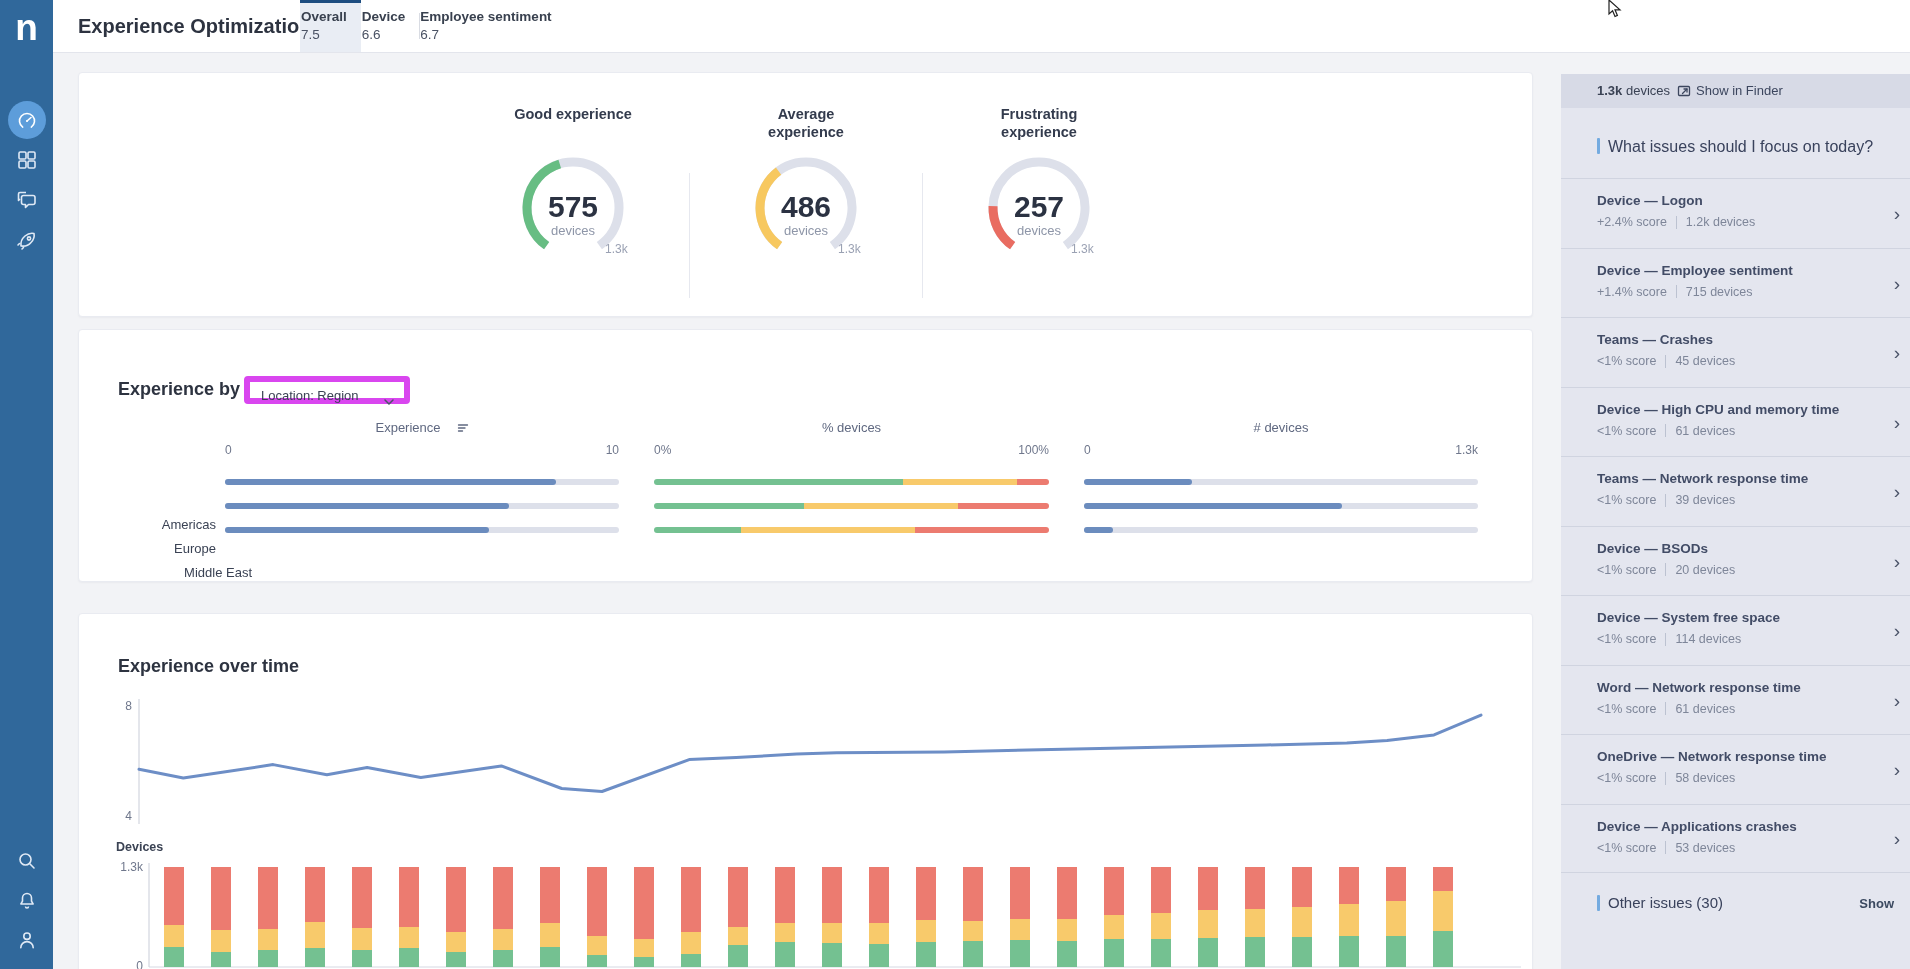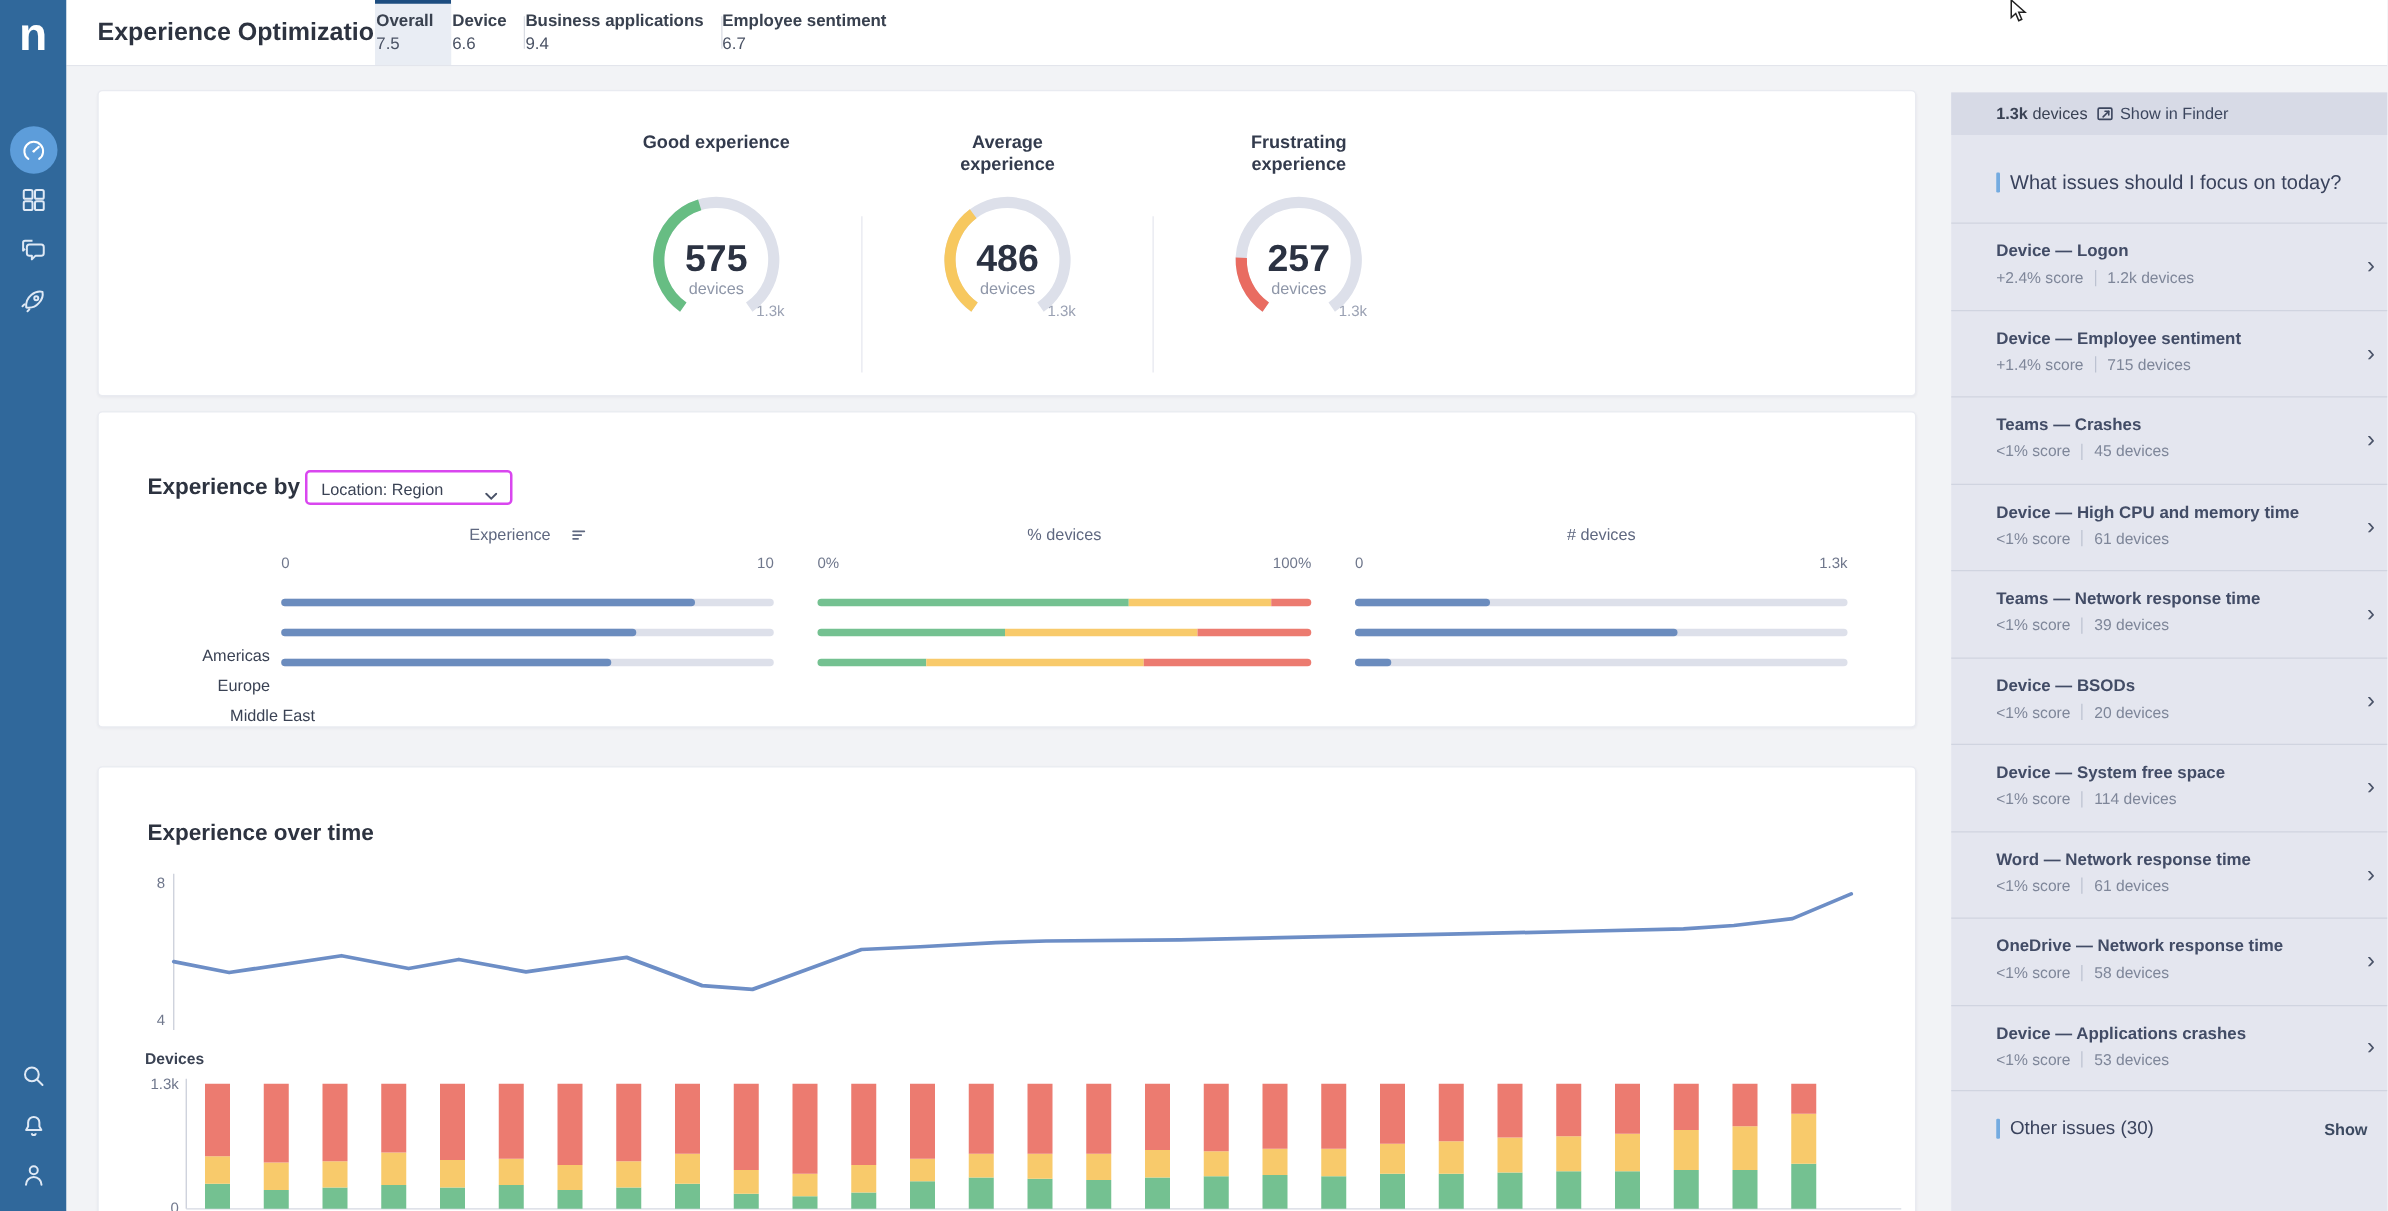--- a/index.html
+++ b/index.html
@@ -25,21 +25,21 @@
   .tab.sep::before{content:'';position:absolute;left:0;top:13px;width:1px;height:26px;background:#d9dce3;}
   
   .card{position:absolute;left:78px;width:1455px;background:#fff;border:1px solid #e9ebf1;
         border-radius:4px;box-shadow:0 1px 2px rgba(16,24,40,.04);box-sizing:border-box;}
   .card-heading{position:absolute;left:39px;font-size:18px;font-weight:600;color:#2d3340;}
   
   .gauge-group{position:absolute;top:32px;width:180px;text-align:center;}
   .gauge-title{width:130px;margin:0 auto;font-size:14.5px;font-weight:600;color:#333b4d;line-height:18px;min-height:36px;}
   .gauge-divider{position:absolute;top:100px;width:1px;height:125px;background:#e6e8ef;}
   
-  .dropdown{position:absolute;left:165px;top:46px;width:166px;height:28px;border:2px solid #d946ef;
+  .dropdown{position:absolute;left:165px;top:46px;width:166px;height:28px;border:6px solid #d946ef;
             border-radius:4px;background:#fff;box-sizing:border-box;cursor:pointer;}
   .dropdown-text{position:absolute;left:11px;top:6px;font-size:13px;color:#3a4254;}
   .dropdown-chevron{position:absolute;right:10px;top:10px;}
   .col-header{position:absolute;top:90px;transform:translateX(-50%);font-size:13px;color:#5f6880;
               white-space:nowrap;display:flex;align-items:center;gap:17px;}
   .axis-label{position:absolute;top:113px;font-size:12px;color:#6f778c;}
   .row-label{position:absolute;width:137px;text-align:right;font-size:13px;color:#3a4254;line-height:14px;margin-top:44px;}
   .bar-track{position:absolute;height:6px;border-radius:3px;background:#dde0ea;}
   .bar-fill{position:absolute;height:6px;border-radius:3px;}
   .bar-seg{position:absolute;height:6px;}
@@ -129,24 +129,20 @@
 <div class="header">
   <div class="page-title">Experience Optimization</div>
   <div class="tab-bar">
       <div class="tab selected">
         <div class="tab-label">Overall</div>
         <div class="tab-value">7.5</div>
       </div>
       <div class="tab">
         <div class="tab-label">Device</div>
         <div class="tab-value">6.6</div>
-      </div>
-      <div class="tab sep">
-        <div class="tab-label">Business applications</div>
-        <div class="tab-value">9.4</div>
       </div>
       <div class="tab sep">
         <div class="tab-label">Employee sentiment</div>
         <div class="tab-value">6.7</div>
       </div>
     </div>
 </div>
 
 <div class="card" style="top:72px;height:245px;">
   <div class="gauge-divider" style="left:610px;"></div>

